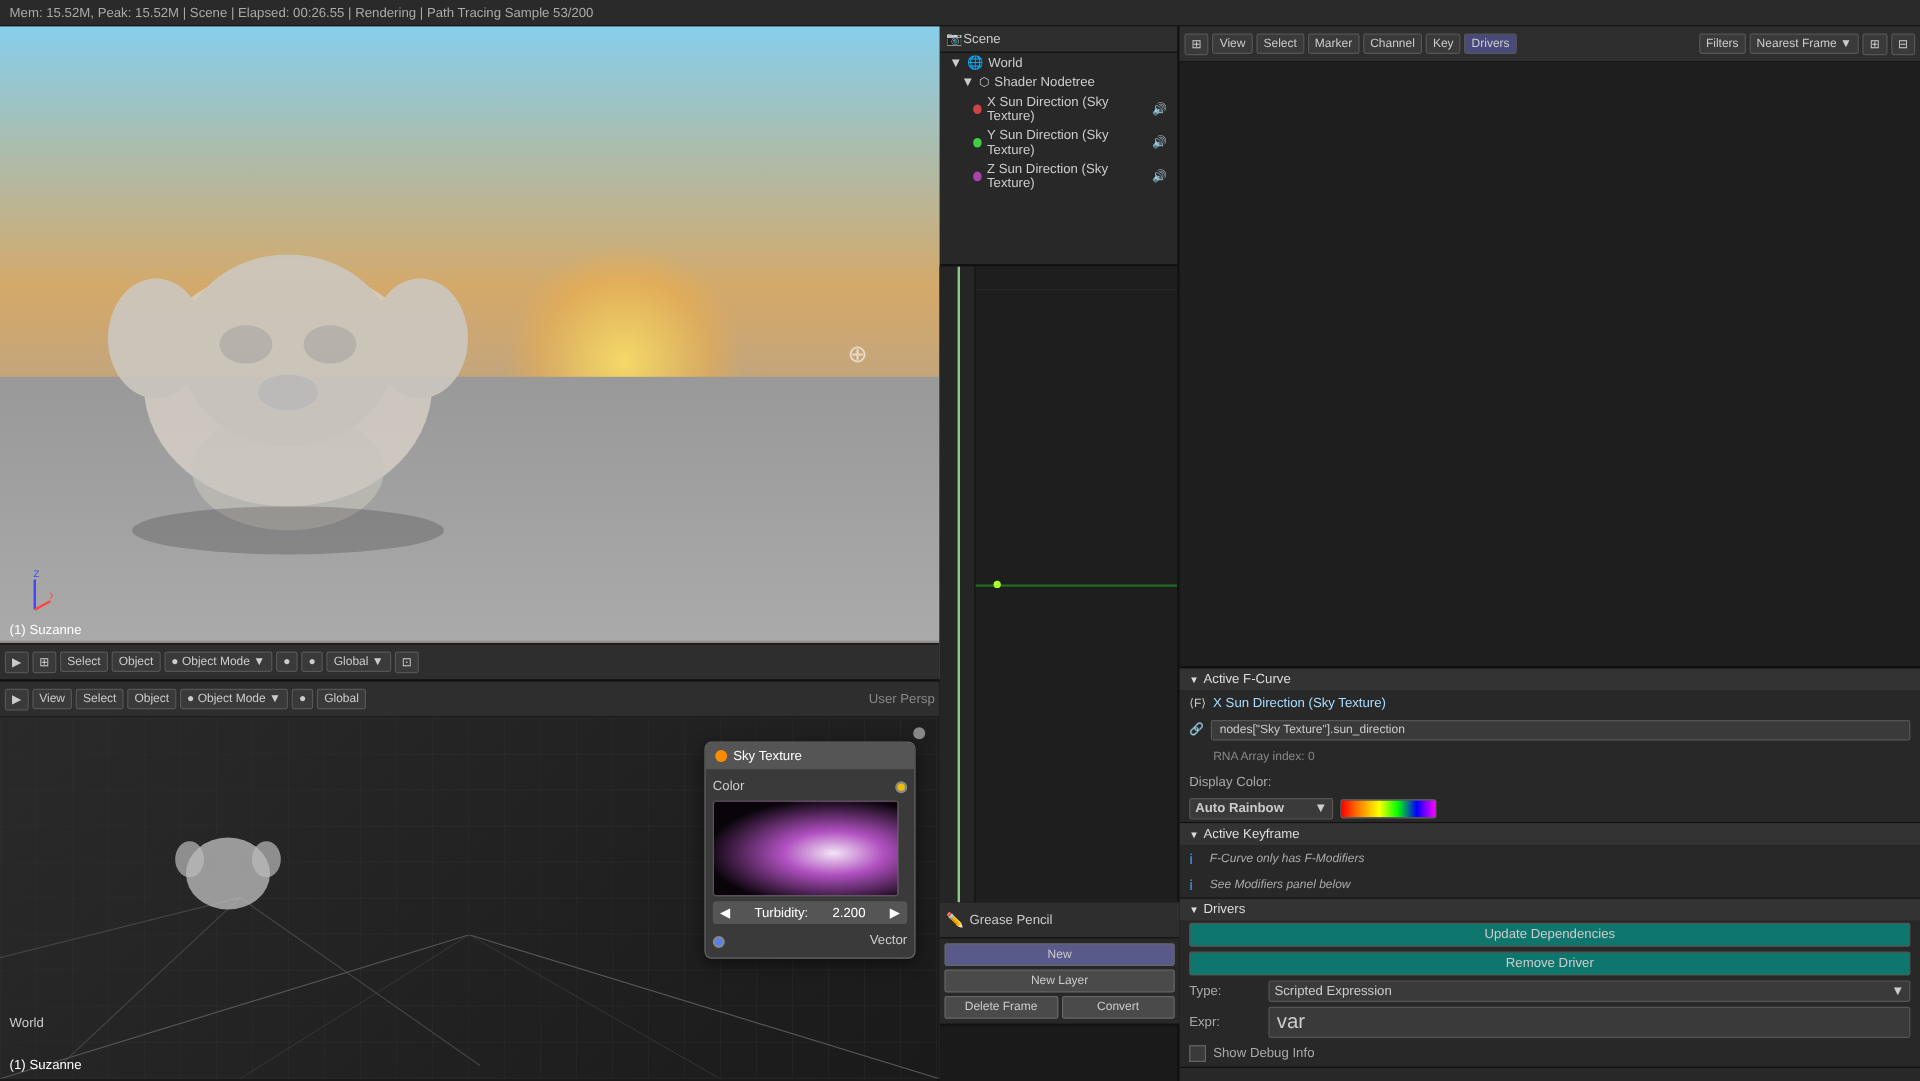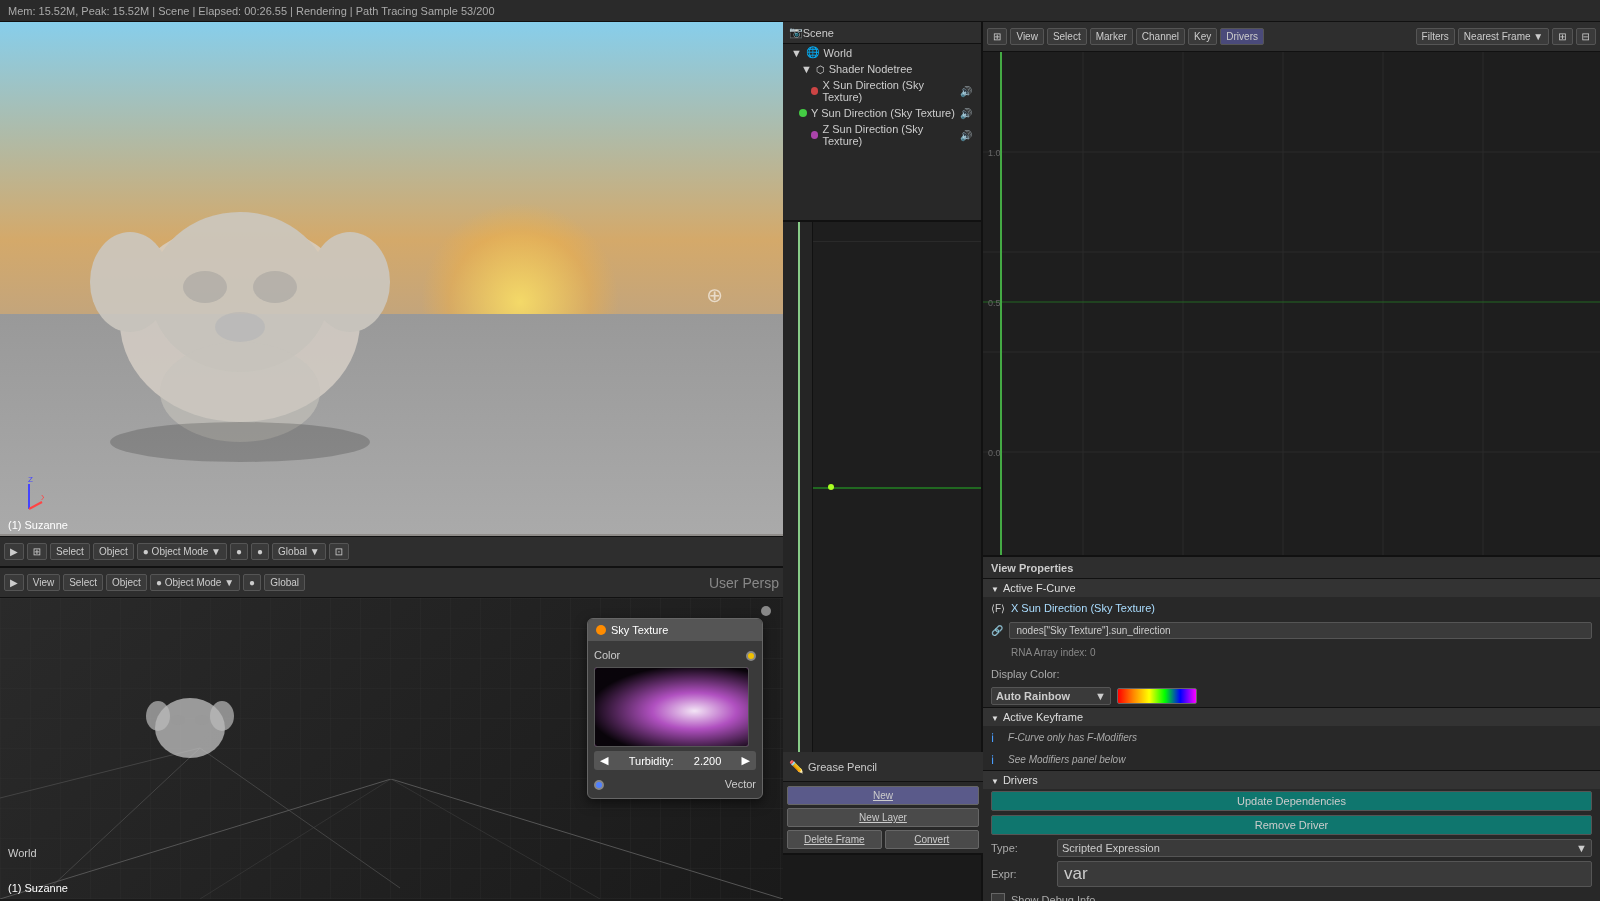--- a/index.html
+++ b/index.html
@@ -276,21 +276,20 @@
 
     .gp-btn-active {
       background: #5a5a8a;
     }
 
     #gp-buttons {
       padding: 4px;
       display: flex;
       flex-direction: column;
       gap: 3px;
-      text-decoration: underline;
     }
 
     .gp-row {
       display: flex;
       gap: 3px;
     }
 
     
     #right-panel {
       width: 617px;
@@ -554,21 +553,21 @@
     <div id="viewport-bottom">
       <div id="viewport-bottom-toolbar">
         <button class="toolbar-btn">▶</button>
         <button class="toolbar-btn">View</button>
         <button class="toolbar-btn">Select</button>
         <button class="toolbar-btn">Object</button>
         <button class="toolbar-btn">● Object Mode ▼</button>
         <button class="toolbar-btn">●</button>
         <button class="toolbar-btn">Global</button>
         <div style="flex:1;"></div>
-        <span style="color:#888;font-size:14px;">User Persp</span>
+        <span style="color:#888;font-size:11px;">User Persp</span>
       </div>
       <div id="viewport-bottom-content">
 
         <div style="position:absolute;top:0;left:0;right:0;bottom:0;background:linear-gradient(135deg,#2a2a2a,#1a1a1a);">
 
           <svg style="position:absolute;top:0;left:0;width:100%;height:100%;">
             <defs>
               <pattern id="grid" width="30" height="30" patternUnits="userSpaceOnUse">
                 <path d="M 30 0 L 0 0 0 30" fill="none" stroke="#333" stroke-width="0.5"></path>
               </pattern>
@@ -646,21 +645,21 @@
       <div class="outliner-item" style="padding-left:18px;">
         <span>▼</span>
         <span style="font-size:10px;">⬡</span>
         <span>Shader Nodetree</span>
       </div>
       <div class="outliner-item" style="padding-left:28px;">
         <div class="dot-red"></div>
         <span>X Sun Direction (Sky Texture)</span>
         <span style="margin-left:auto;font-size:10px;">🔊</span>
       </div>
-      <div class="outliner-item" style="padding-left:16px;justify-content:space-between;">
+      <div class="outliner-item" style="padding-left:28px;justify-content:space-between;">
         <div class="dot-green"></div>
         <span>Y Sun Direction (Sky Texture)</span>
         <span style="margin-left:auto;font-size:10px;">🔊</span>
       </div>
       <div class="outliner-item" style="padding-left:28px;">
         <div class="dot-purple"></div>
         <span>Z Sun Direction (Sky Texture)</span>
         <span style="margin-left:auto;font-size:10px;">🔊</span>
       </div>
     </div>
@@ -711,50 +710,23 @@
         <button class="toolbar-btn">Marker</button>
         <button class="toolbar-btn">Channel</button>
         <button class="toolbar-btn">Key</button>
         <button class="toolbar-btn" style="background:#4a4a7a;">Drivers</button>
         <div style="flex:1;"></div>
         <button class="toolbar-btn">Filters</button>
         <button class="toolbar-btn">Nearest Frame ▼</button>
         <button class="toolbar-btn">⊞</button>
         <button class="toolbar-btn">⊟</button>
       </div>
-      <div id="graph-content">
-
-        <svg style="position:absolute;top:0;left:0;width:100%;height:100%;">
-
-          <line x1="100" y1="0" x2="100" y2="100%" stroke="#2a2a2a" stroke-width="1"></line>
-          <line x1="200" y1="0" x2="200" y2="100%" stroke="#2a2a2a" stroke-width="1"></line>
-          <line x1="300" y1="0" x2="300" y2="100%" stroke="#2a2a2a" stroke-width="1"></line>
-          <line x1="400" y1="0" x2="400" y2="100%" stroke="#2a2a2a" stroke-width="1"></line>
-          <line x1="500" y1="0" x2="500" y2="100%" stroke="#2a2a2a" stroke-width="1"></line>
-
-          <line x1="0" y1="100" x2="100%" y2="100" stroke="#2a2a2a" stroke-width="1"></line>
-          <line x1="0" y1="200" x2="100%" y2="200" stroke="#2a2a2a" stroke-width="1"></line>
-          <line x1="0" y1="300" x2="100%" y2="300" stroke="#2a2a2a" stroke-width="1"></line>
-          <line x1="0" y1="400" x2="100%" y2="400" stroke="#2a2a2a" stroke-width="1"></line>
-
-          <line x1="0" y1="250" x2="100%" y2="250" stroke="#226622" stroke-width="1"></line>
-
-          <line x1="18" y1="0" x2="18" y2="100%" stroke="#44aa44" stroke-width="2"></line>
-
-          <text x="5" y="104" fill="#666" font-size="9">1.0</text>
-          <text x="5" y="254" fill="#666" font-size="9">0.5</text>
-          <text x="5" y="404" fill="#666" font-size="9">0.0</text>
-        </svg>
-      </div>
     </div>
 
     <div id="props-panel">
-      <div id="props-header">
-        <span>View Properties</span>
-      </div>
 
       <div class="props-section">
         <div class="props-section-header">
           <span class="tri-down"></span>
           <span>Active F-Curve</span>
         </div>
         <div class="props-row">
           <span style="font-size:10px;">⟨F⟩</span>
           <span style="color:#aaddff;font-size:11px;">X Sun Direction (Sky Texture)</span>
         </div>

